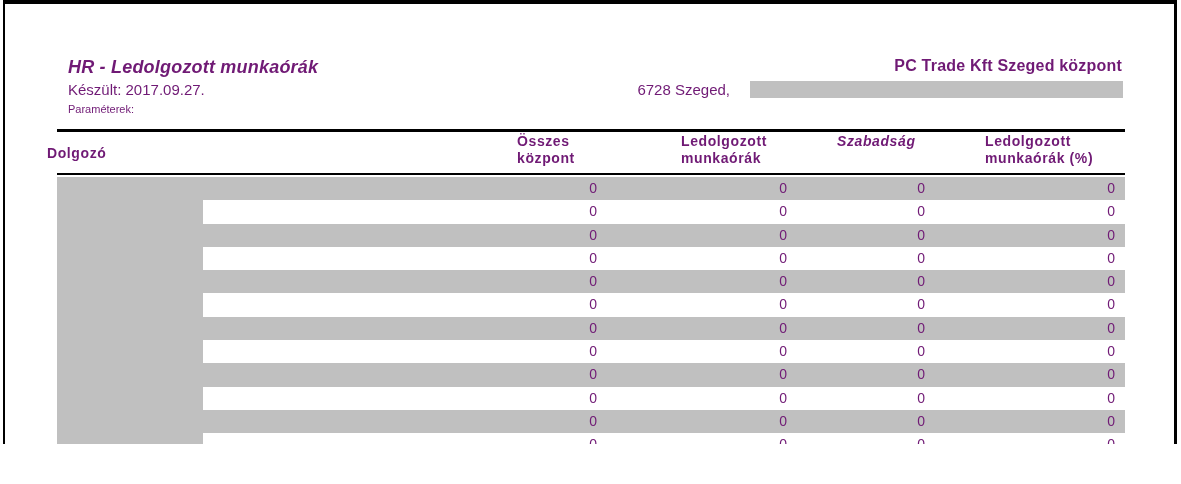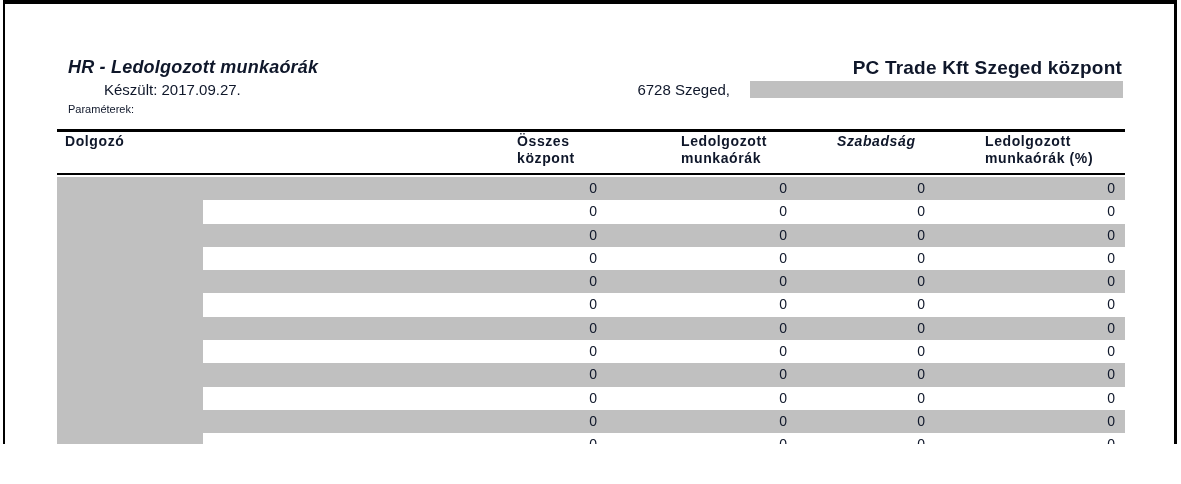--- a/index.html
+++ b/index.html
@@ -1,46 +1,46 @@
 <!DOCTYPE html>
 <html><head>
 <meta charset="utf-8">
 <style>
   * { margin:0; padding:0; box-sizing:border-box; }
   body { background:#fff; font-family:"Liberation Sans", sans-serif; }
   .page {
     position:relative; width:1181px; height:444px; background:#fff; overflow:hidden;
-    color:#0f172a;
+    color:#701a75;
   }
   .frame {
     position:absolute; left:3px; top:0; width:1174px; height:482px;
     border:2px solid #000; border-top-width:4px; border-right-width:3px; border-bottom-width:3px;
     background:#fff;
   }
   .title {
     position:absolute; left:68px; top:57px;
     font-size:18px; font-weight:bold; font-style:italic; letter-spacing:0.2px;
   }
-  .created { position:absolute; left:68px; top:81px; font-size:15px;margin-left:36px; }
+  .created { position:absolute; left:68px; top:81px; font-size:15px; }
   .params  { position:absolute; left:68px; top:103px; font-size:11px; }
   .company {
     position:absolute; right:59px; top:57px;
-    font-size:19px; font-weight:bold; letter-spacing:0.2px;
+    font-size:16px; font-weight:bold; letter-spacing:0.2px;
   }
   .address { position:absolute; right:451px; top:81px; font-size:15px; }
   .addr-redact {
     position:absolute; left:750px; top:81px; width:373px; height:17px;
   }
   .rule-thick { position:absolute; left:57px; top:129px; width:1068px; height:3px; background:#000; }
   .rule-thin  { position:absolute; left:57px; top:173px; width:1068px; height:2px; background:#000; }
   .colhead {
     position:absolute; top:133px; font-size:14px; font-weight:bold;
     letter-spacing:0.6px; line-height:17px; white-space:pre-line;
   }
-  .ch0 { left:65px; }
+  .ch0 { left:47px;margin-top:12px; }
   .ch1 { left:517px; }
   .ch2 { left:681px; }
   .ch3 { left:837px;font-style:italic; }
   .ch4 { left:985px; }
   .tbody {
     position:absolute; left:57px; top:177px; width:1068px; height:303px;
   }
   .row { position:relative; width:1068px; height:23.3px; }
   .row.g { background:#c0c0c0; }
   .row.w { background:#ffffff; }

